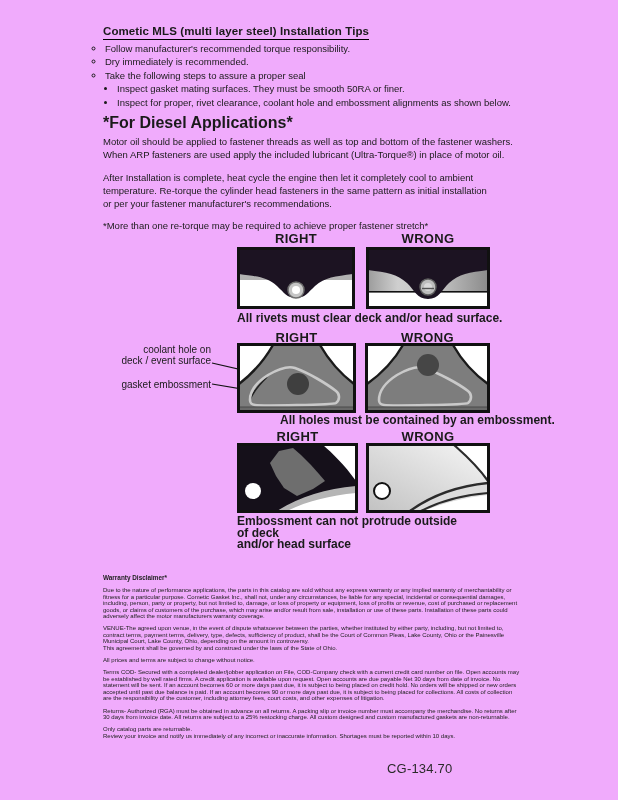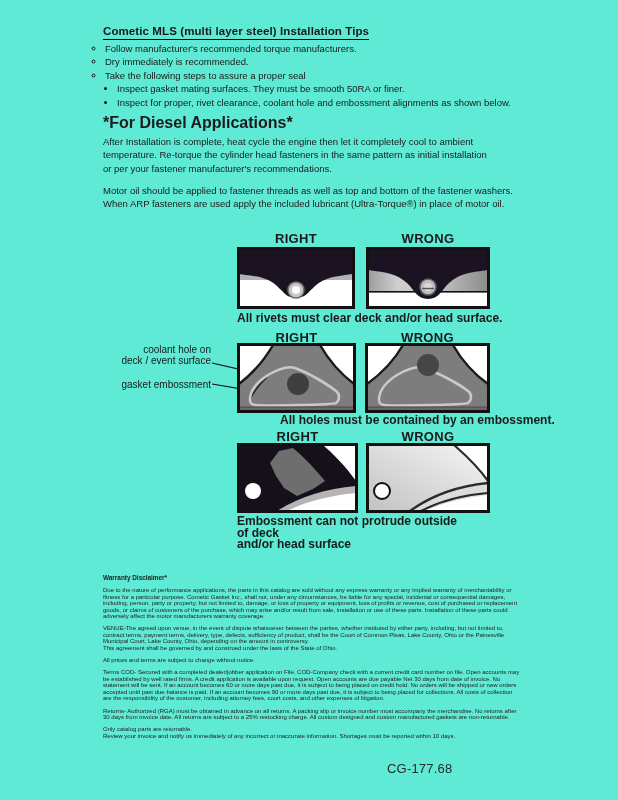--- a/index.html
+++ b/index.html
@@ -1,17 +1,17 @@
 <!DOCTYPE html>
 <html><head>
 <meta charset="utf-8">
 <style>
   html,body{margin:0;padding:0;background:#ffffff;}
   .page{
-    position:relative;width:618px;height:800px;background:#5eead4;overflow:hidden;
+    position:relative;width:618px;height:800px;background:#f0abfc;overflow:hidden;
     font-family:"Liberation Sans","DejaVu Sans",sans-serif;color:#1a1a1a;
   }
   .abs{position:absolute;}
   
   .title{
     left:103px;top:25px;font-size:11.5px;font-weight:bold;
     border-bottom:1.5px solid #000;padding-bottom:2px;letter-spacing:.1px;
   }
   
   .bullets{left:95px;top:42px;width:440px;font-size:9.5px;line-height:13.4px;}
@@ -36,37 +36,38 @@
 </style>
 </head>
 <body>
 
 <div class="page">
 
   <div class="abs title">Cometic MLS (multi layer steel) Installation Tips</div>
 
   <div class="abs bullets">
     <ul class="main">
-      <li>Follow manufacturer's recommended torque manufacturers.</li>
+      <li>Follow manufacturer's recommended torque responsibility.</li>
       <li>Dry immediately is recommended.</li>
       <li>Take the following steps to assure a proper seal</li>
     </ul>
     <ul class="sub">
       <li>Inspect gasket mating surfaces.  They must be smooth 50RA or finer.</li>
       <li>Inspect for proper, rivet clearance, coolant hole and embossment alignments as shown below.</li>
     </ul>
   </div>
 
   <div class="abs diesel">
     <h2>*For Diesel Applications*</h2>
+    <p>Motor oil should be applied to fastener threads as well as top and bottom of the fastener washers.
+When ARP fasteners are used apply the included lubricant (Ultra-Torque®) in place of motor oil.</p>
     <p>After Installation is complete, heat cycle the engine then let it completely cool to ambient
 temperature. Re-torque the cylinder head fasteners in the same pattern as initial installation
 or per your fastener manufacturer's recommendations.</p>
-    <p>Motor oil should be applied to fastener threads as well as top and bottom of the fastener washers.
-When ARP fasteners are used apply the included lubricant (Ultra-Torque®) in place of motor oil.</p>
+    <p class="note">*More than one re-torque may be required to achieve proper fastener stretch*</p>
   </div>
 
   <div class="abs dg-head" style="left:237px;top:231px;width:118px;">RIGHT</div>
   <div class="abs dg-head" style="left:366px;top:231px;width:124px;">WRONG</div>
 
   <svg class="abs" style="left:237px;top:247px;" width="118" height="62" viewBox="0 0 118 62">
     <rect width="118" height="62" fill="#fff"></rect>
     <rect x="2" y="26" width="114" height="7" fill="#b2b2b2"></rect>
     <path d="M2,2 H116 V27 C98,29.5 88,30 78,39 C71,45.5 68,51 59,51 C50,51 47,45.5 40,39 C30,30 20,29.5 2,27 Z" fill="#1c1322"></path>
     <circle cx="59" cy="43" r="8" fill="#c6c6c6" stroke="#6f6f6f" stroke-width="1.5"></circle>
@@ -177,15 +178,15 @@
     <p>Due to the nature of performance applications, the parts in this catalog are sold without any express warranty or any implied warranty of merchantability or fitness for a particular purpose.  Cometic Gasket Inc., shall not, under any circumstances, be liable for any special, incidental or consequential damages, including, person, party or property, but not limited to, damage, or loss of property or equipment, loss of profits or revenue, cost of purchased or replacement goods, or claims of customers of the purchase, which may arise and/or result from sale, installation or use of these parts.  Installation of these parts could adversely affect the motor manufacturers warranty coverage.</p>
     <p>VENUE-The agreed upon venue, in the event of dispute whatsoever between the parties, whether instituted by either party, including, but not limited to, contract terms, payment terms, delivery, type, defects, sufficiency of product, shall be the Court of Common Pleas, Lake County, Ohio or the Painesville Municipal Court, Lake County, Ohio, depending on the amount in controversy.
 This agreement shall be governed by and construed under the laws of the State of Ohio.</p>
     <p>All prices and terms are subject to change without notice.</p>
     <p>Terms COD- Secured with a completed dealer/jobber application on File, COD-Company check with a current credit card number on file.  Open accounts may be established by well rated firms.  A credit application is available upon request.  Open accounts are due payable Net 30 days from date of invoice.  No statement will be sent.  If an account becomes 60 or more days past due, it is subject to being placed on credit hold.  No orders will be shipped or new orders accepted until past due balance is paid.  If an account becomes 90 or more days past due, it is subject to being placed for collections.  All costs of collection are the responsibility of the customer, including attorney fees, court costs, and other expenses of litigation.</p>
     <p>Returns- Authorized (RGA) must be obtained in advance on all returns.  A packing slip or invoice number must accompany the merchandise.  No returns after 30 days from invoice date.  All returns are subject to a 25% restocking charge.  All custom designed and custom manufactured gaskets are non-returnable.</p>
     <p>Only catalog parts are returnable.
 Review your invoice and notify us immediately of any incorrect or inaccurate information.  Shortages must be reported within 10 days.</p>
   </div>
 
-  <div class="abs footer">CG-177.68</div>
+  <div class="abs footer">CG-134.70</div>
 
 </div>
 
 </body></html>

